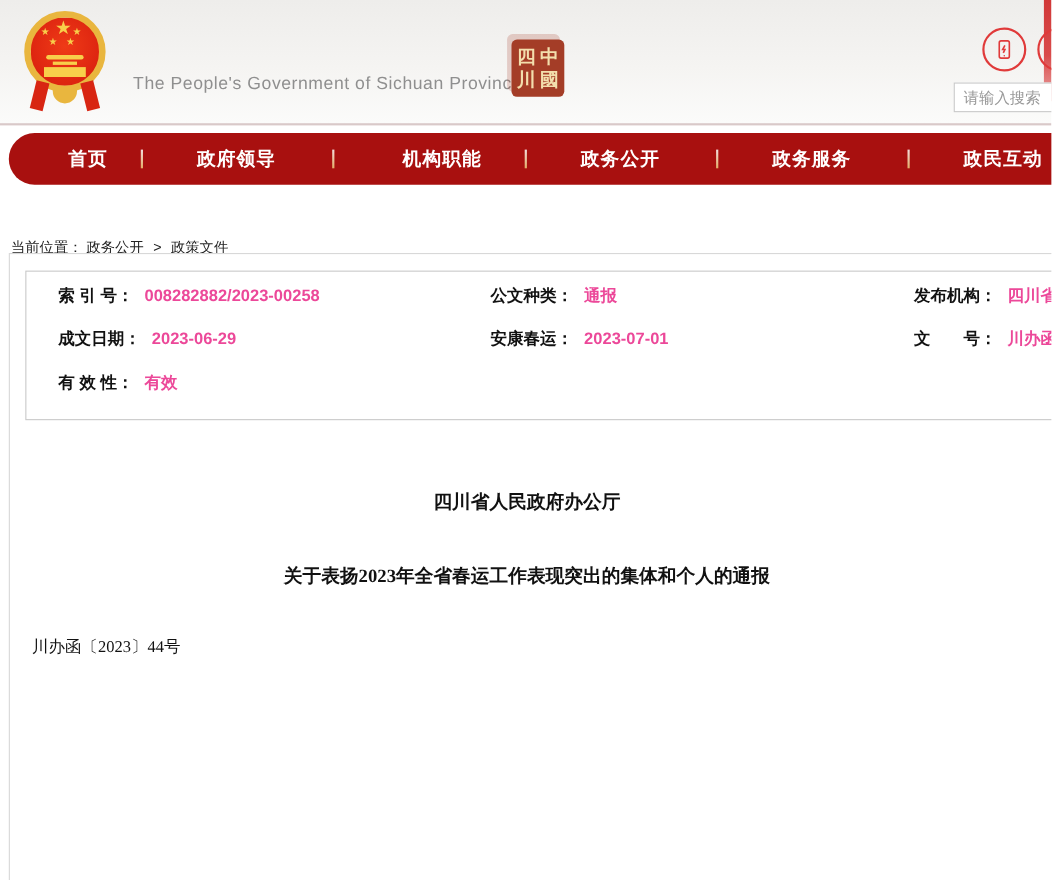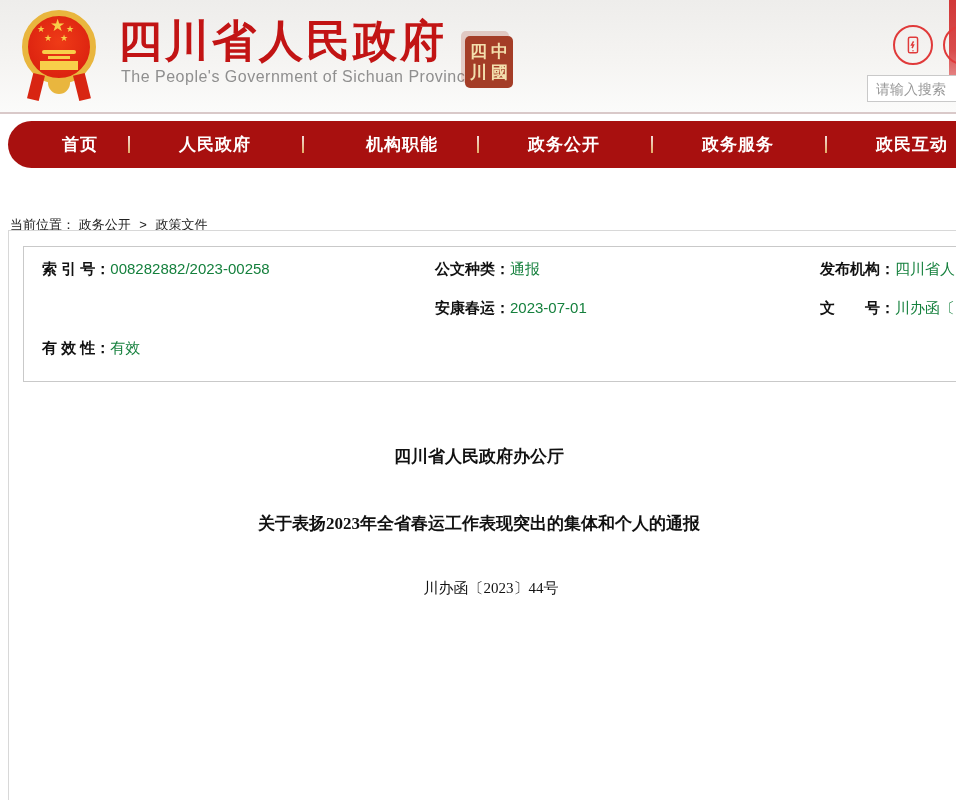--- a/index.html
+++ b/index.html
@@ -70,33 +70,33 @@
   .breadcrumb{position:absolute;left:10px;top:192px;font-size:13px;color:#222;margin-top:24px;}
   .breadcrumb a{color:#222;text-decoration:none;cursor:pointer;}
   .breadcrumb .sep{margin:0 5px;}
 
   
   .card{position:absolute;left:8px;top:230px;width:1060px;height:662px;background:#fff;
           border:1px solid #d8d8d8;box-sizing:border-box;}
   .meta{position:absolute;left:14px;top:15px;width:1040px;height:136px;
           border:1px solid #c9c9c9;box-sizing:border-box;}
   .mf{position:absolute;white-space:nowrap;font-size:15px;}
-  .ml{font-weight:bold;color:#111;}
-  .mv{color:#15803d;}
+  .ml{font-weight:bold;color:#111;margin-left:11px;}
+  .mv{color:#ec4899;margin-left:10px;font-weight:bold;}
   
   .r0{top:13px;}.r1{top:52px;}.r2{top:92px;}
   .c0{left:18px;}.c1{left:411px;}.c2{left:796px;}
 
   .doc{position:absolute;left:0;top:0;width:100%;height:100%;
           font-family:"Liberation Serif","DejaVu Serif",serif;color:#111;}
   .doc-issuer{position:absolute;left:20px;top:214px;width:900px;margin:0;text-align:center;
           font-size:17px;font-weight:bold;}
   .doc-title{position:absolute;left:20px;top:281px;width:900px;margin:0;text-align:center;
           font-size:17px;font-weight:bold;}
-  .doc-number{position:absolute;left:32px;top:348px;width:900px;text-align:center;font-size:15px;}
+  .doc-number{position:absolute;left:20px;top:348px;width:900px;font-size:15px;}
   .doc-salutation{position:absolute;left:20px;top:414px;width:912px;margin:0;font-size:16px;}
   .doc-para{position:absolute;left:20px;top:468px;width:912px;margin:0;font-size:16px;
           line-height:31px;text-align:justify;text-align-last:left;text-indent:32px;}
 </style>
 </head>
 <body>
 
 <div class="screen">
 
   <div class="header">
@@ -111,21 +111,20 @@
       <span class="star s3">★</span>
       <span class="star s4">★</span>
       <div class="roof"></div>
       <div class="mid"></div>
       <div class="base"></div>
       <div class="rib-l"></div>
       <div class="rib-r"></div>
       <div class="knot"></div>
     </div>
 
-    <div class="site-title">四川省人民政府</div>
     <div class="site-subtitle">The People's Government of Sichuan Province</div>
 
     <div class="seal">
       <span>四中</span>
       <span>川國</span>
     </div>
 
     <div class="hicon hicon-mobile">
       <svg width="22" height="22" viewBox="0 0 24 24" fill="none" stroke="#e03a3a" stroke-width="1.6">
         <rect x="7" y="3.5" width="10" height="17" rx="1.8"></rect>
@@ -138,21 +137,21 @@
         <path d="M8 9a5 5 0 0 1 9 2c0 3-2.5 4-2.5 6.5"></path>
         <circle cx="14.5" cy="20" r="0.9" fill="#e03a3a" stroke="none"></circle>
       </svg>
     </div>
 
     <input class="search" type="text" placeholder="请输入搜索" style="">
   </div>
 
   <nav class="nav">
     <a class="nav-item" style="left:72px">首页</a>
-    <a class="nav-item" style="left:207px">人民政府</a>
+    <a class="nav-item" style="left:207px">政府领导</a>
     <a class="nav-item" style="left:394px">机构职能</a>
     <a class="nav-item" style="left:556px">政务公开</a>
     <a class="nav-item" style="left:730px">政务服务</a>
     <a class="nav-item" style="left:904px">政民互动</a>
     <span class="nav-sep" style="left:120px"></span>
     <span class="nav-sep" style="left:294px"></span>
     <span class="nav-sep" style="left:469px"></span>
     <span class="nav-sep" style="left:643px"></span>
     <span class="nav-sep" style="left:817px"></span>
   </nav>
@@ -169,20 +168,23 @@
     <section class="meta">
       <div class="mf r0 c0">
         <span class="ml">索 引 号：</span><span class="mv">008282882/2023-00258</span>
       </div>
       <div class="mf r0 c1">
         <span class="ml">公文种类：</span><span class="mv">通报</span>
       </div>
       <div class="mf r0 c2">
         <span class="ml">发布机构：</span><span class="mv">四川省人</span>
       </div>
+      <div class="mf r1 c0">
+        <span class="ml">成文日期：</span><span class="mv">2023-06-29</span>
+      </div>
       <div class="mf r1 c1">
         <span class="ml">安康春运：</span><span class="mv">2023-07-01</span>
       </div>
       <div class="mf r1 c2">
         <span class="ml">文　　号：</span><span class="mv">川办函〔</span>
       </div>
       <div class="mf r2 c0">
         <span class="ml">有 效 性：</span><span class="mv">有效</span>
       </div>
     </section>

